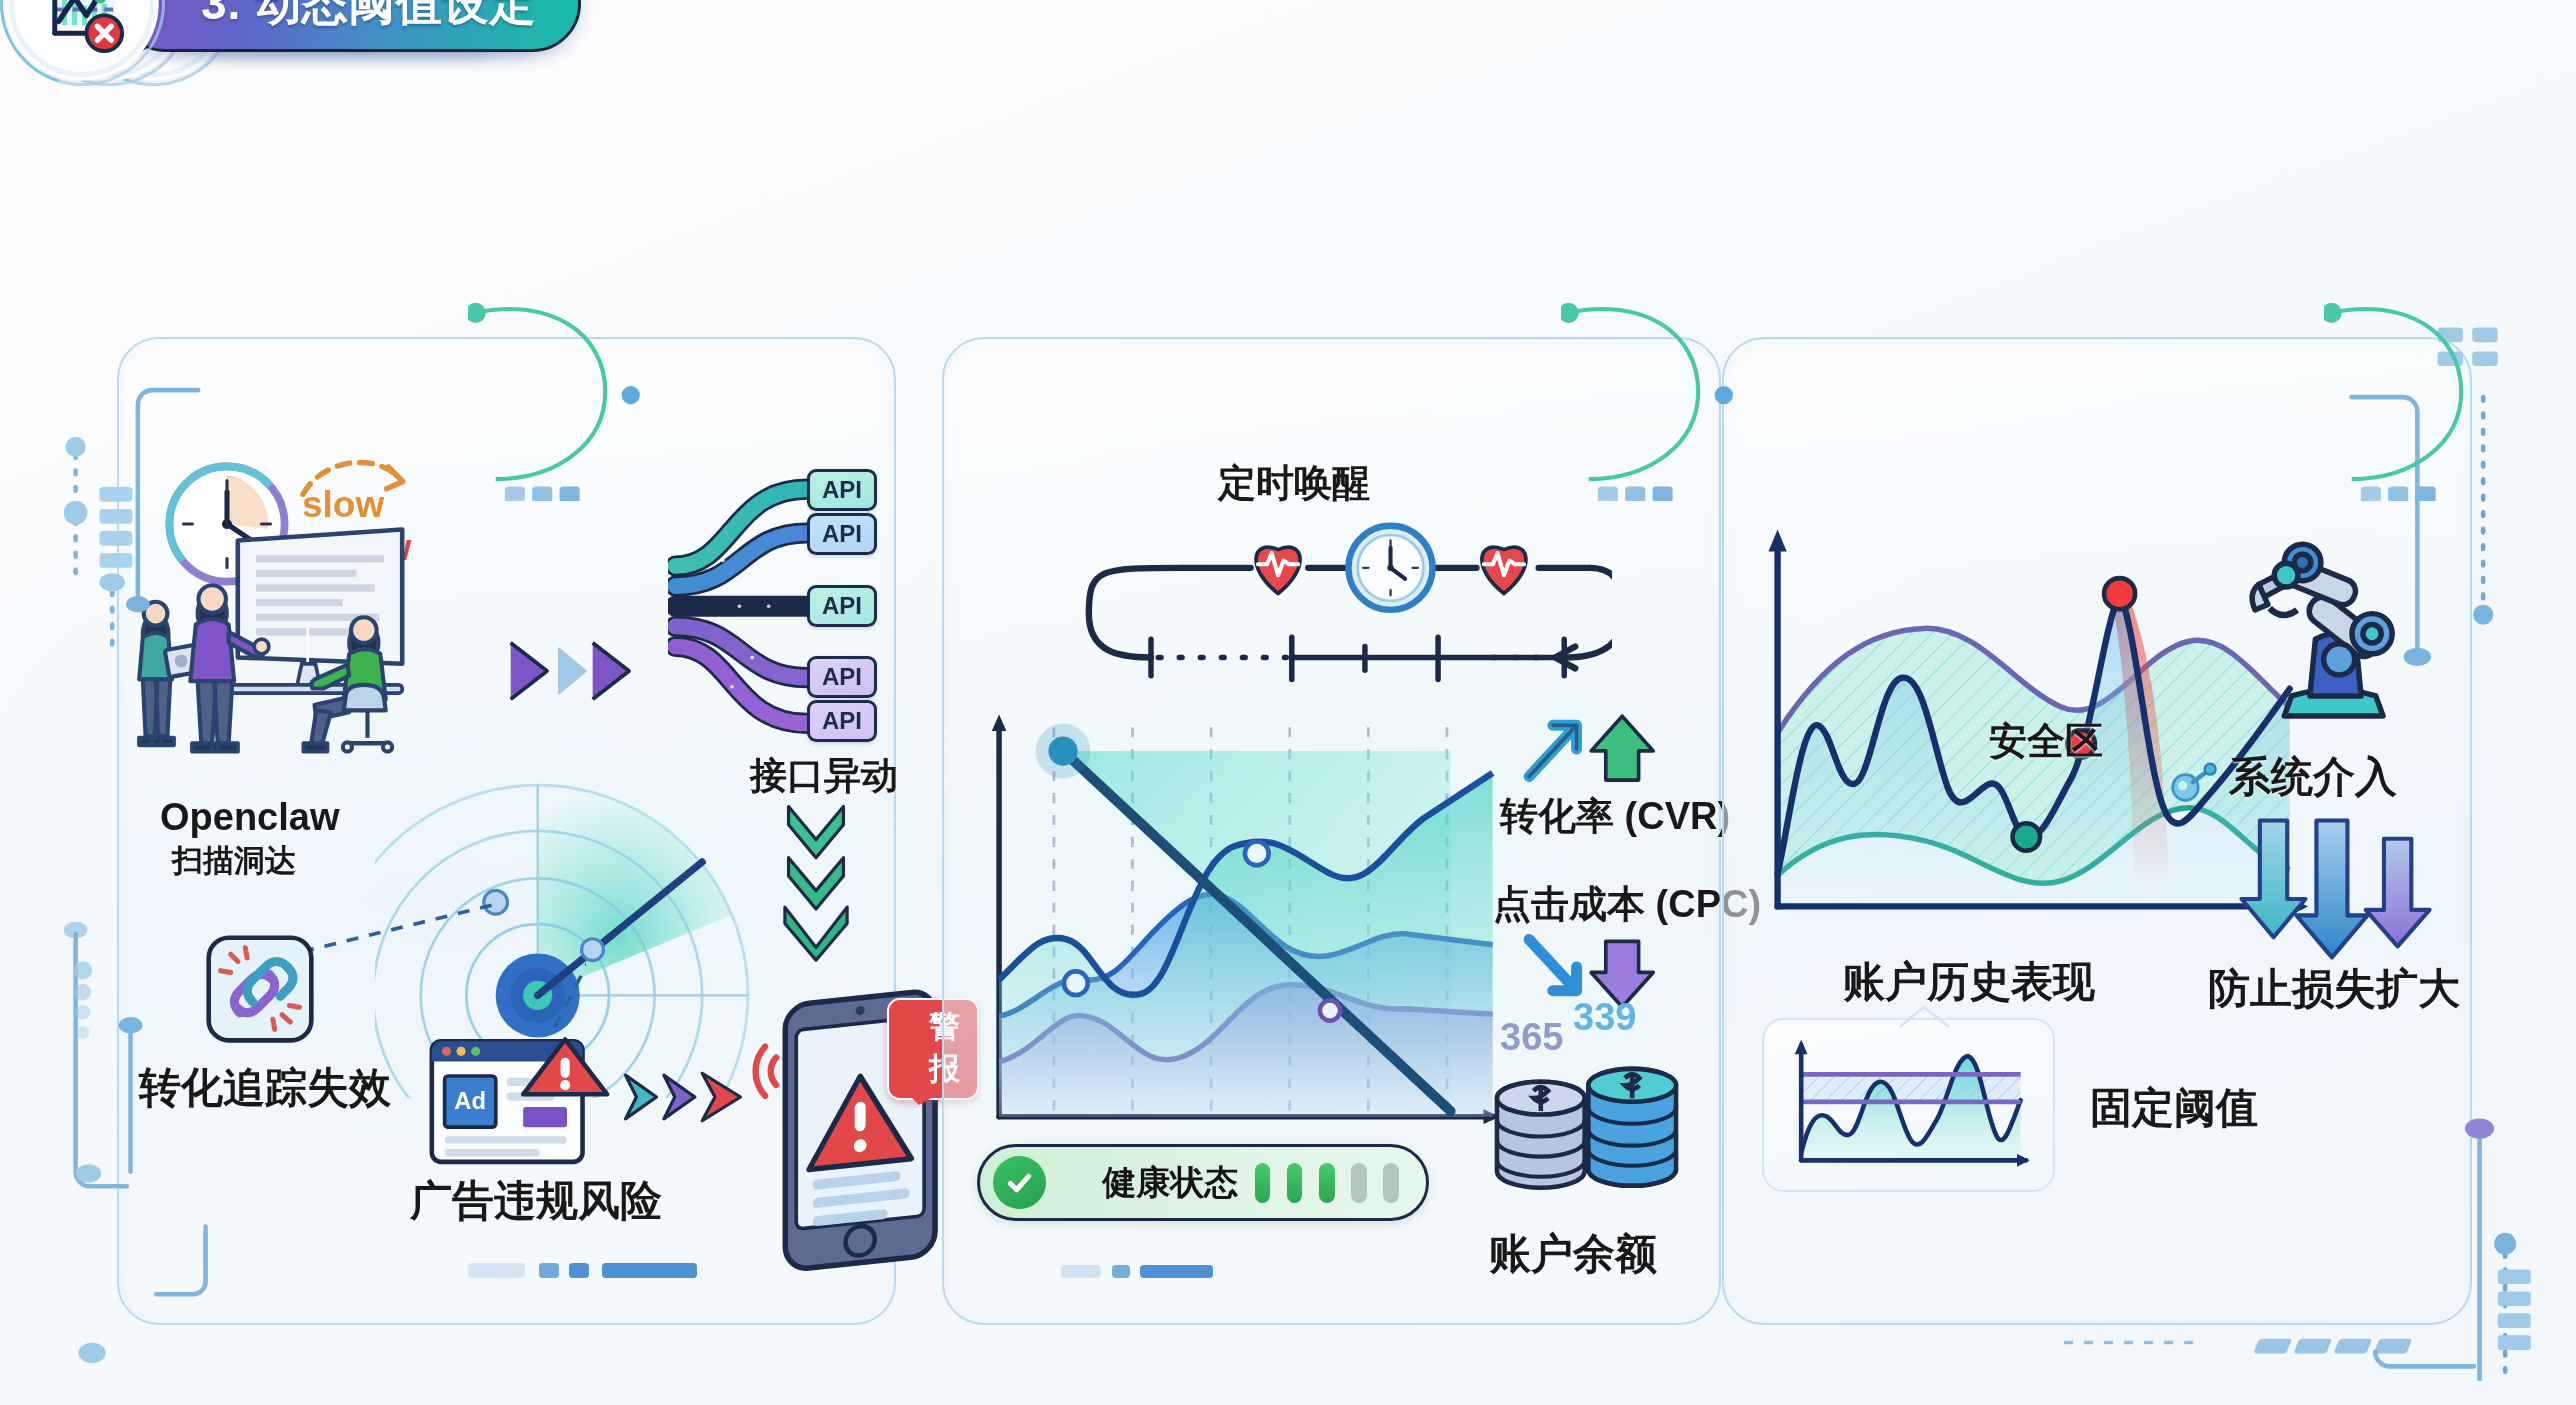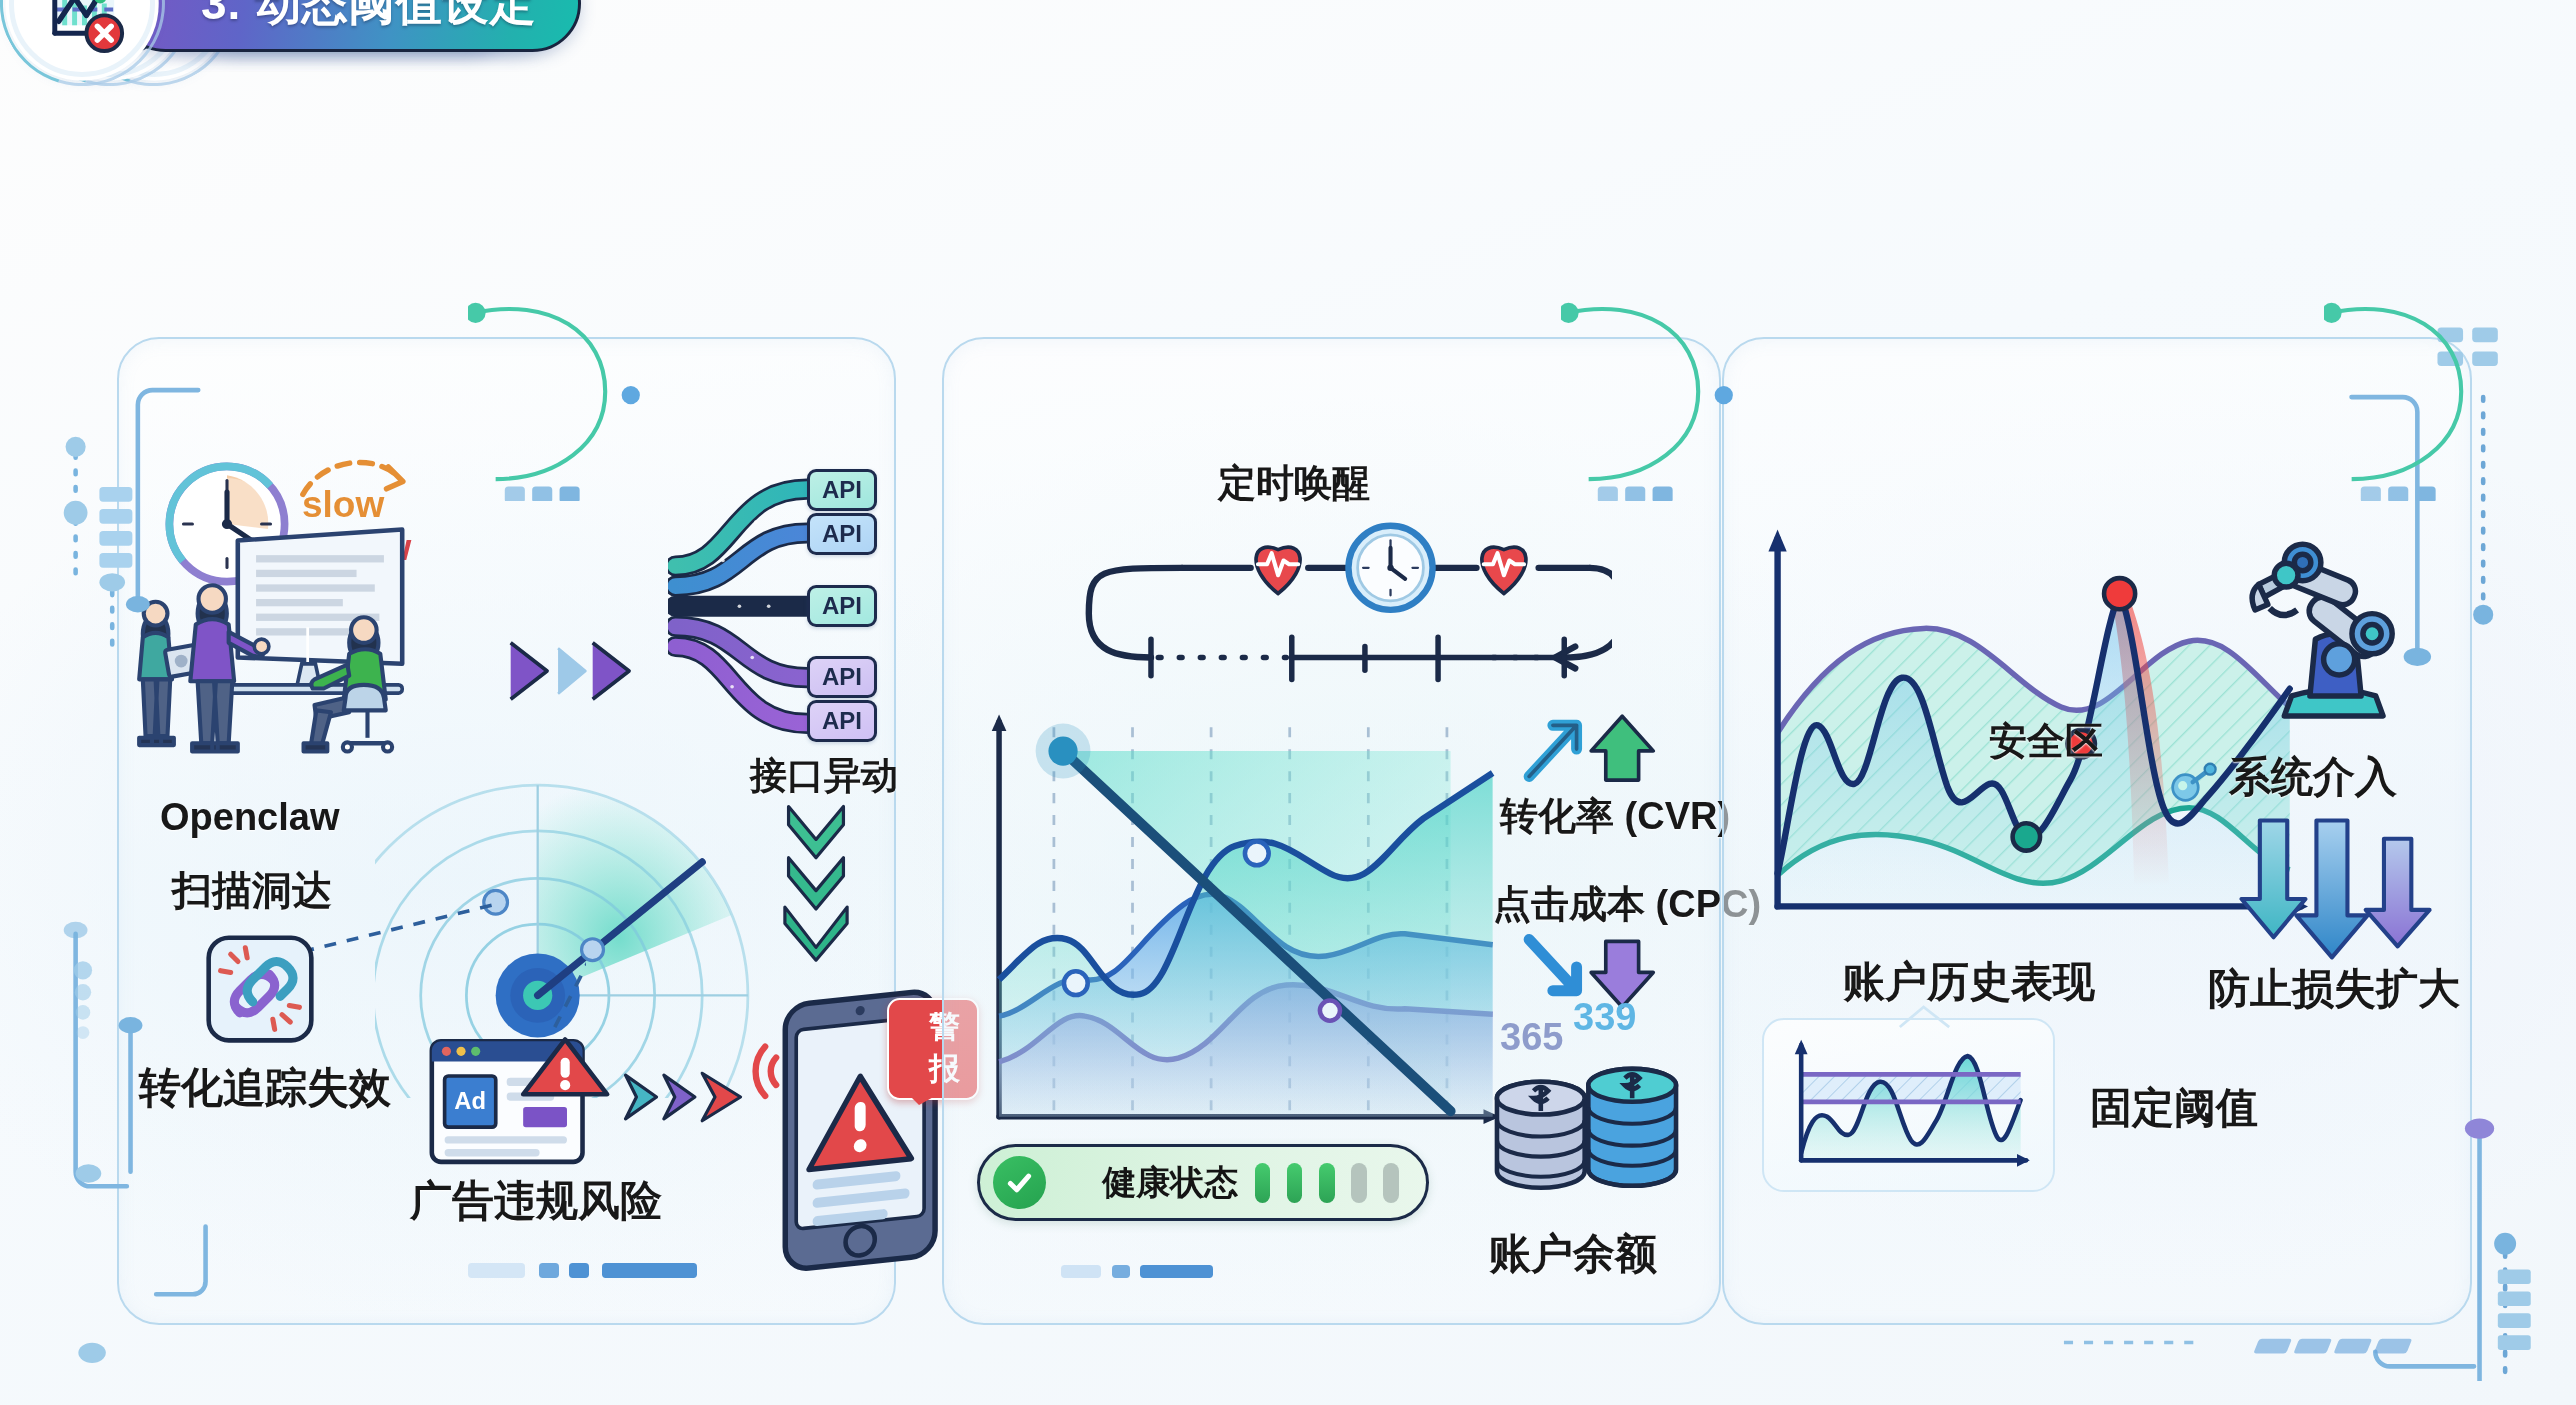--- a/index.html
+++ b/index.html
@@ -312,21 +312,21 @@
       <circle cx="132" cy="186" r="13" fill="#b8d4ef" stroke="#4d86c6" stroke-width="3.5"></circle>
       <circle cx="238" cy="238" r="12" fill="#b8d4ef" stroke="#4d86c6" stroke-width="3.5"></circle>
     </svg>
 
     <svg class="deco" style="left:165px;top:521px;" width="302" height="220" viewBox="0 0 330 240">
       <path d="M20 100 L232 48" fill="none" stroke="#2d5f9c" stroke-width="4" stroke-dasharray="13 12"></path>
       <path d="M336 104 L292 190" fill="none" stroke="#2d5f9c" stroke-width="4" stroke-dasharray="13 12"></path>
     </svg>
 
     <span class="lbl" style="left:41px;top:457px;font-size:38px;">Openclaw</span>
-    <span class="lbl" style="left:53px;top:524px;font-size:40px;">扫描洞达</span>
+    <span class="lbl" style="left:53px;top:501px;font-size:31px;">扫描洞达</span>
 
     <svg class="deco" style="left:86px;top:595px;" width="110" height="110" viewBox="0 0 120 120">
       <rect x="4" y="4" width="112" height="112" rx="22" fill="#e6f2fb" stroke="#1b2a48" stroke-width="5"></rect>
       <g fill="none" stroke-width="10" stroke-linecap="round">
         <path d="M44 76 q-12 -12 0 -24 l12 -12 q12 -12 24 0" stroke="#8a63cf" transform="translate(-6,10) rotate(0)"></path>
         <path d="M70 44 q12 12 0 24 l-12 12 q-12 12 -24 0" stroke="#8a63cf"></path>
         <path d="M52 74 q-12 -12 0 -24 l14 -14 q12 -12 24 0 q12 12 0 24 l-8 8" stroke="#3c9fc0"></path>
       </g>
       <g stroke="#dd5a52" stroke-width="5.5" stroke-linecap="round">
         <line x1="36" y1="30" x2="28" y2="22"></line>

